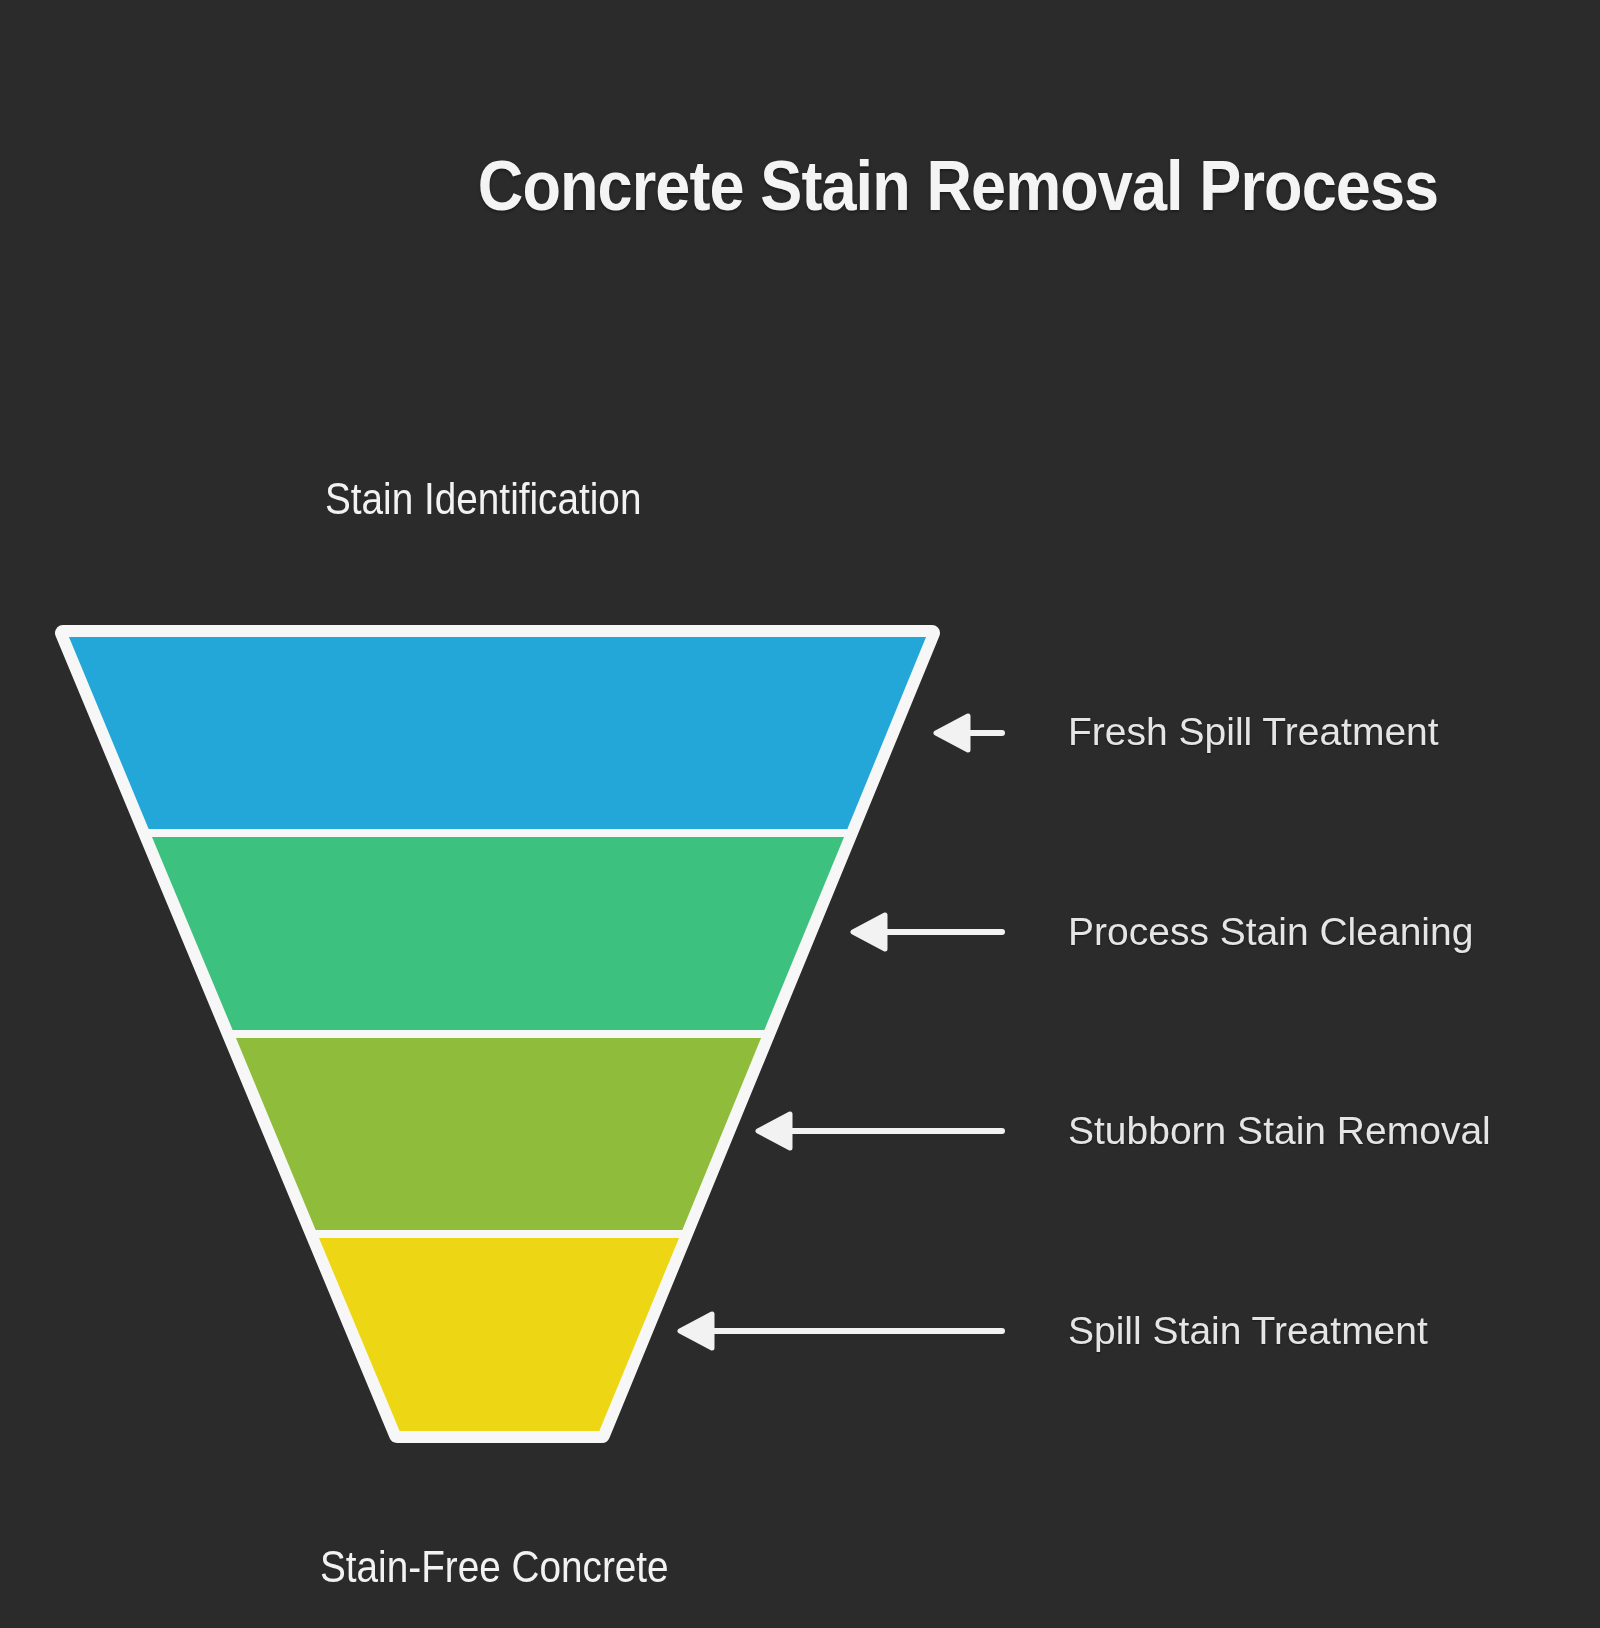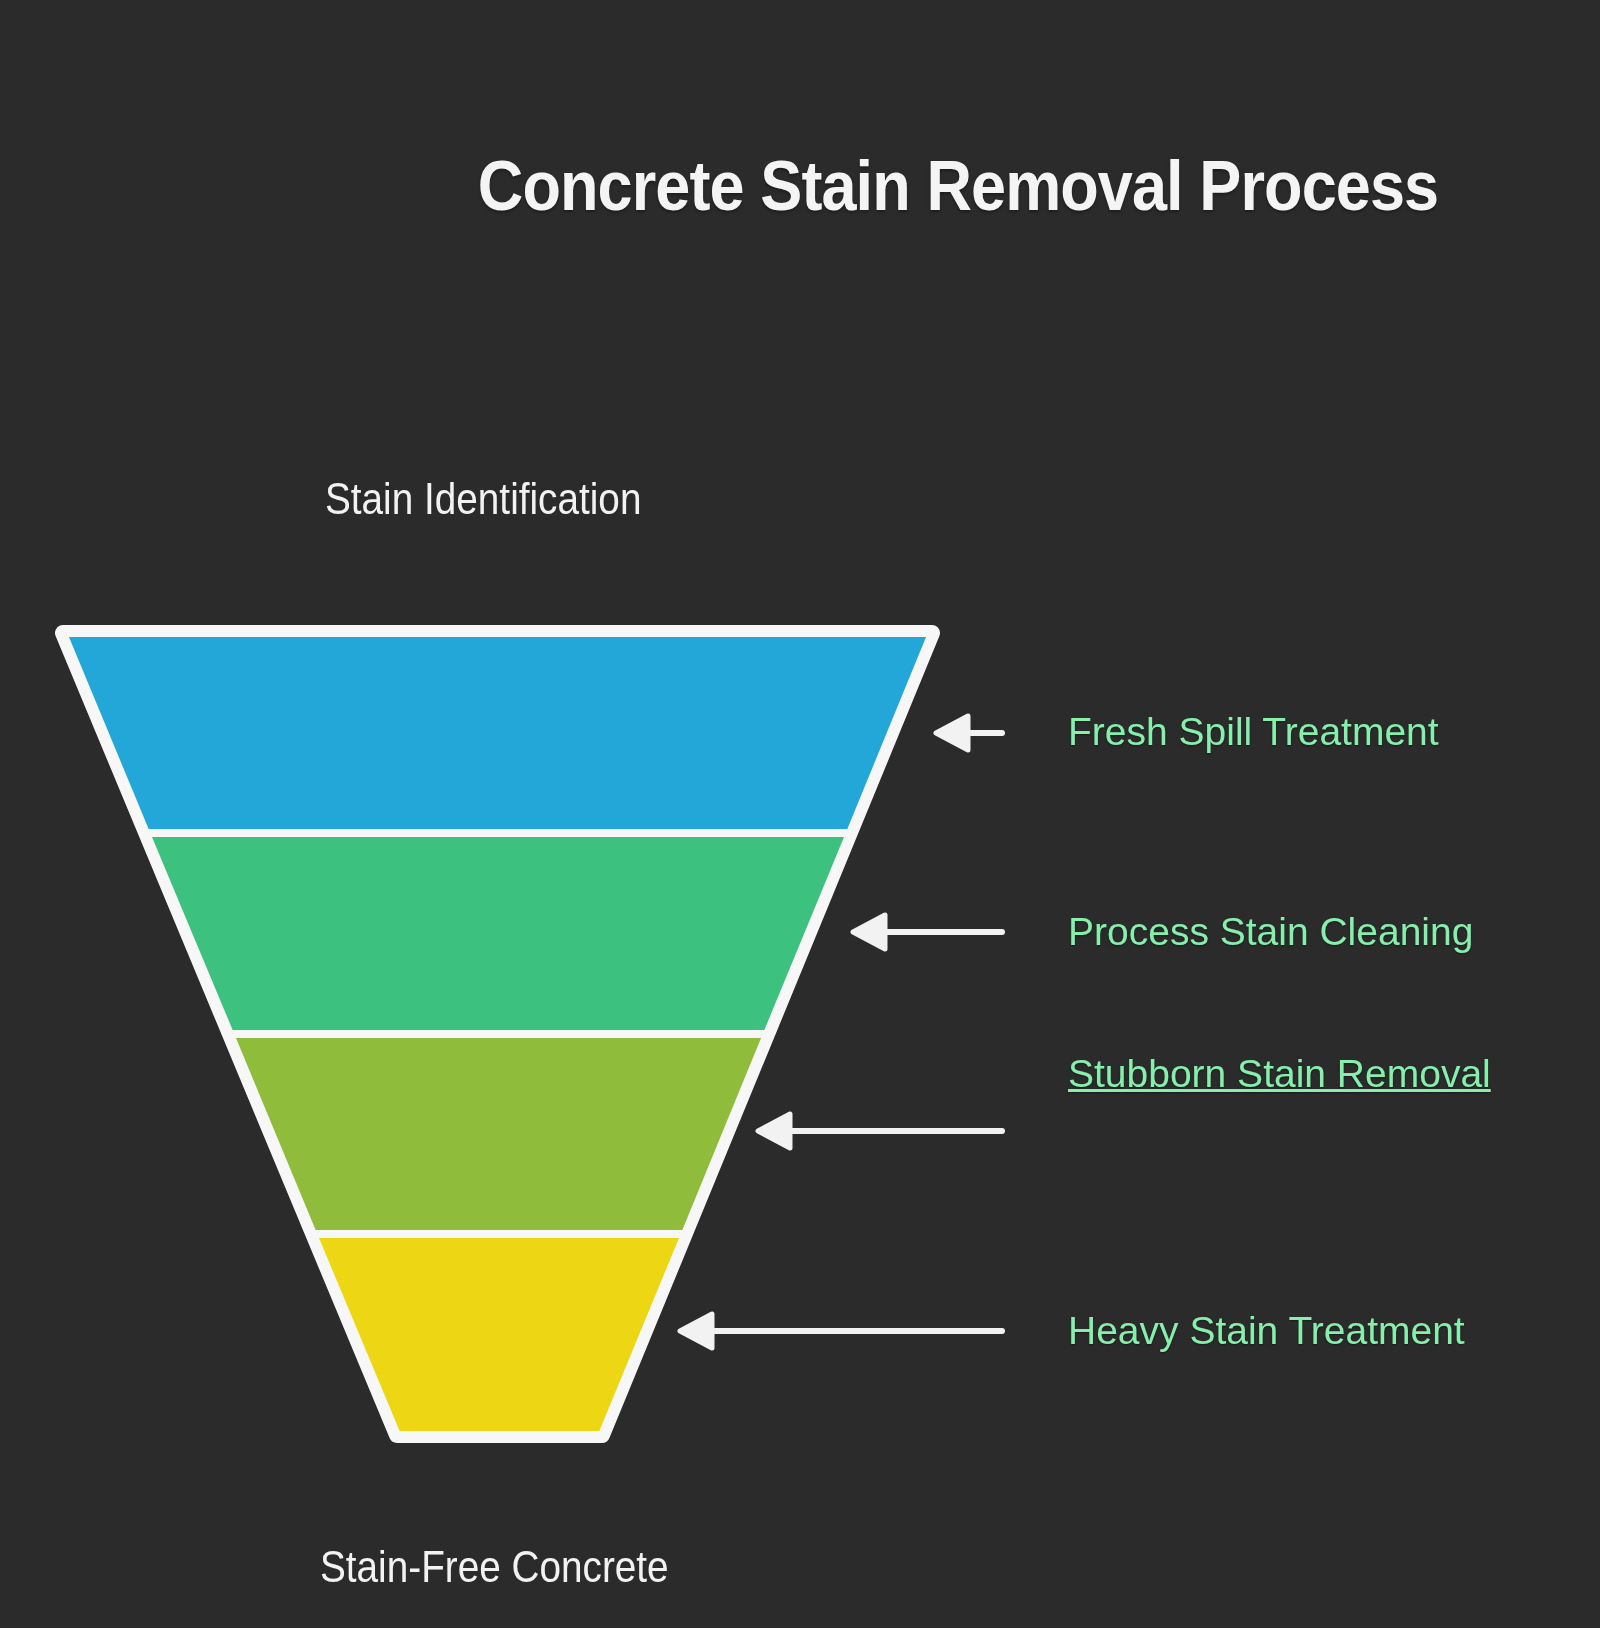--- a/index.html
+++ b/index.html
@@ -42,26 +42,26 @@
   }
   .entry-label { left: 325px; top: 499px; }
   .exit-label  { left: 320px; top: 1567px; }
   .stage-label {
     position: absolute;
     left: 1068px;
     transform: translateY(-50%);
     font-size: 39px;
     font-weight: 400;
     white-space: nowrap;
-    color: #86efac;
+    color: #e5e5e5;
     text-shadow: 0 1px 2px rgba(0,0,0,0.4);
   }
   .stage-label-1 { top: 732px; }
   .stage-label-2 { top: 932px; }
-  .stage-label-3 { top: 1074px; text-decoration: underline; }
+  .stage-label-3 { top: 1131px; }
   .stage-label-4 { top: 1331px; }
   svg.funnel-svg {
     position: absolute;
     inset: 0;
   }
   .funnel-outline {
     fill: none;
     stroke-width: 16;
     stroke-linejoin: round;
   }
@@ -111,17 +111,17 @@
     </g>
     <g>
       <line class="arrow-line" x1="706" y1="1331" x2="1002" y2="1331" stroke="#F2F2F2"></line>
       <polygon class="arrow-head" stroke="#F2F2F2" points="680,1331 712,1314 712,1348" fill="#F2F2F2"></polygon>
     </g>
   </svg>
 
   <div class="stage-label stage-label-1">Fresh Spill Treatment</div>
   <div class="stage-label stage-label-2">Process Stain Cleaning</div>
   <div class="stage-label stage-label-3">Stubborn Stain Removal</div>
-  <div class="stage-label stage-label-4">Heavy Stain Treatment</div>
+  <div class="stage-label stage-label-4">Spill Stain Treatment</div>
 
   <div class="endpoint-label exit-label">Stain-Free Concrete</div>
 
 </div>
 
 </body></html>

